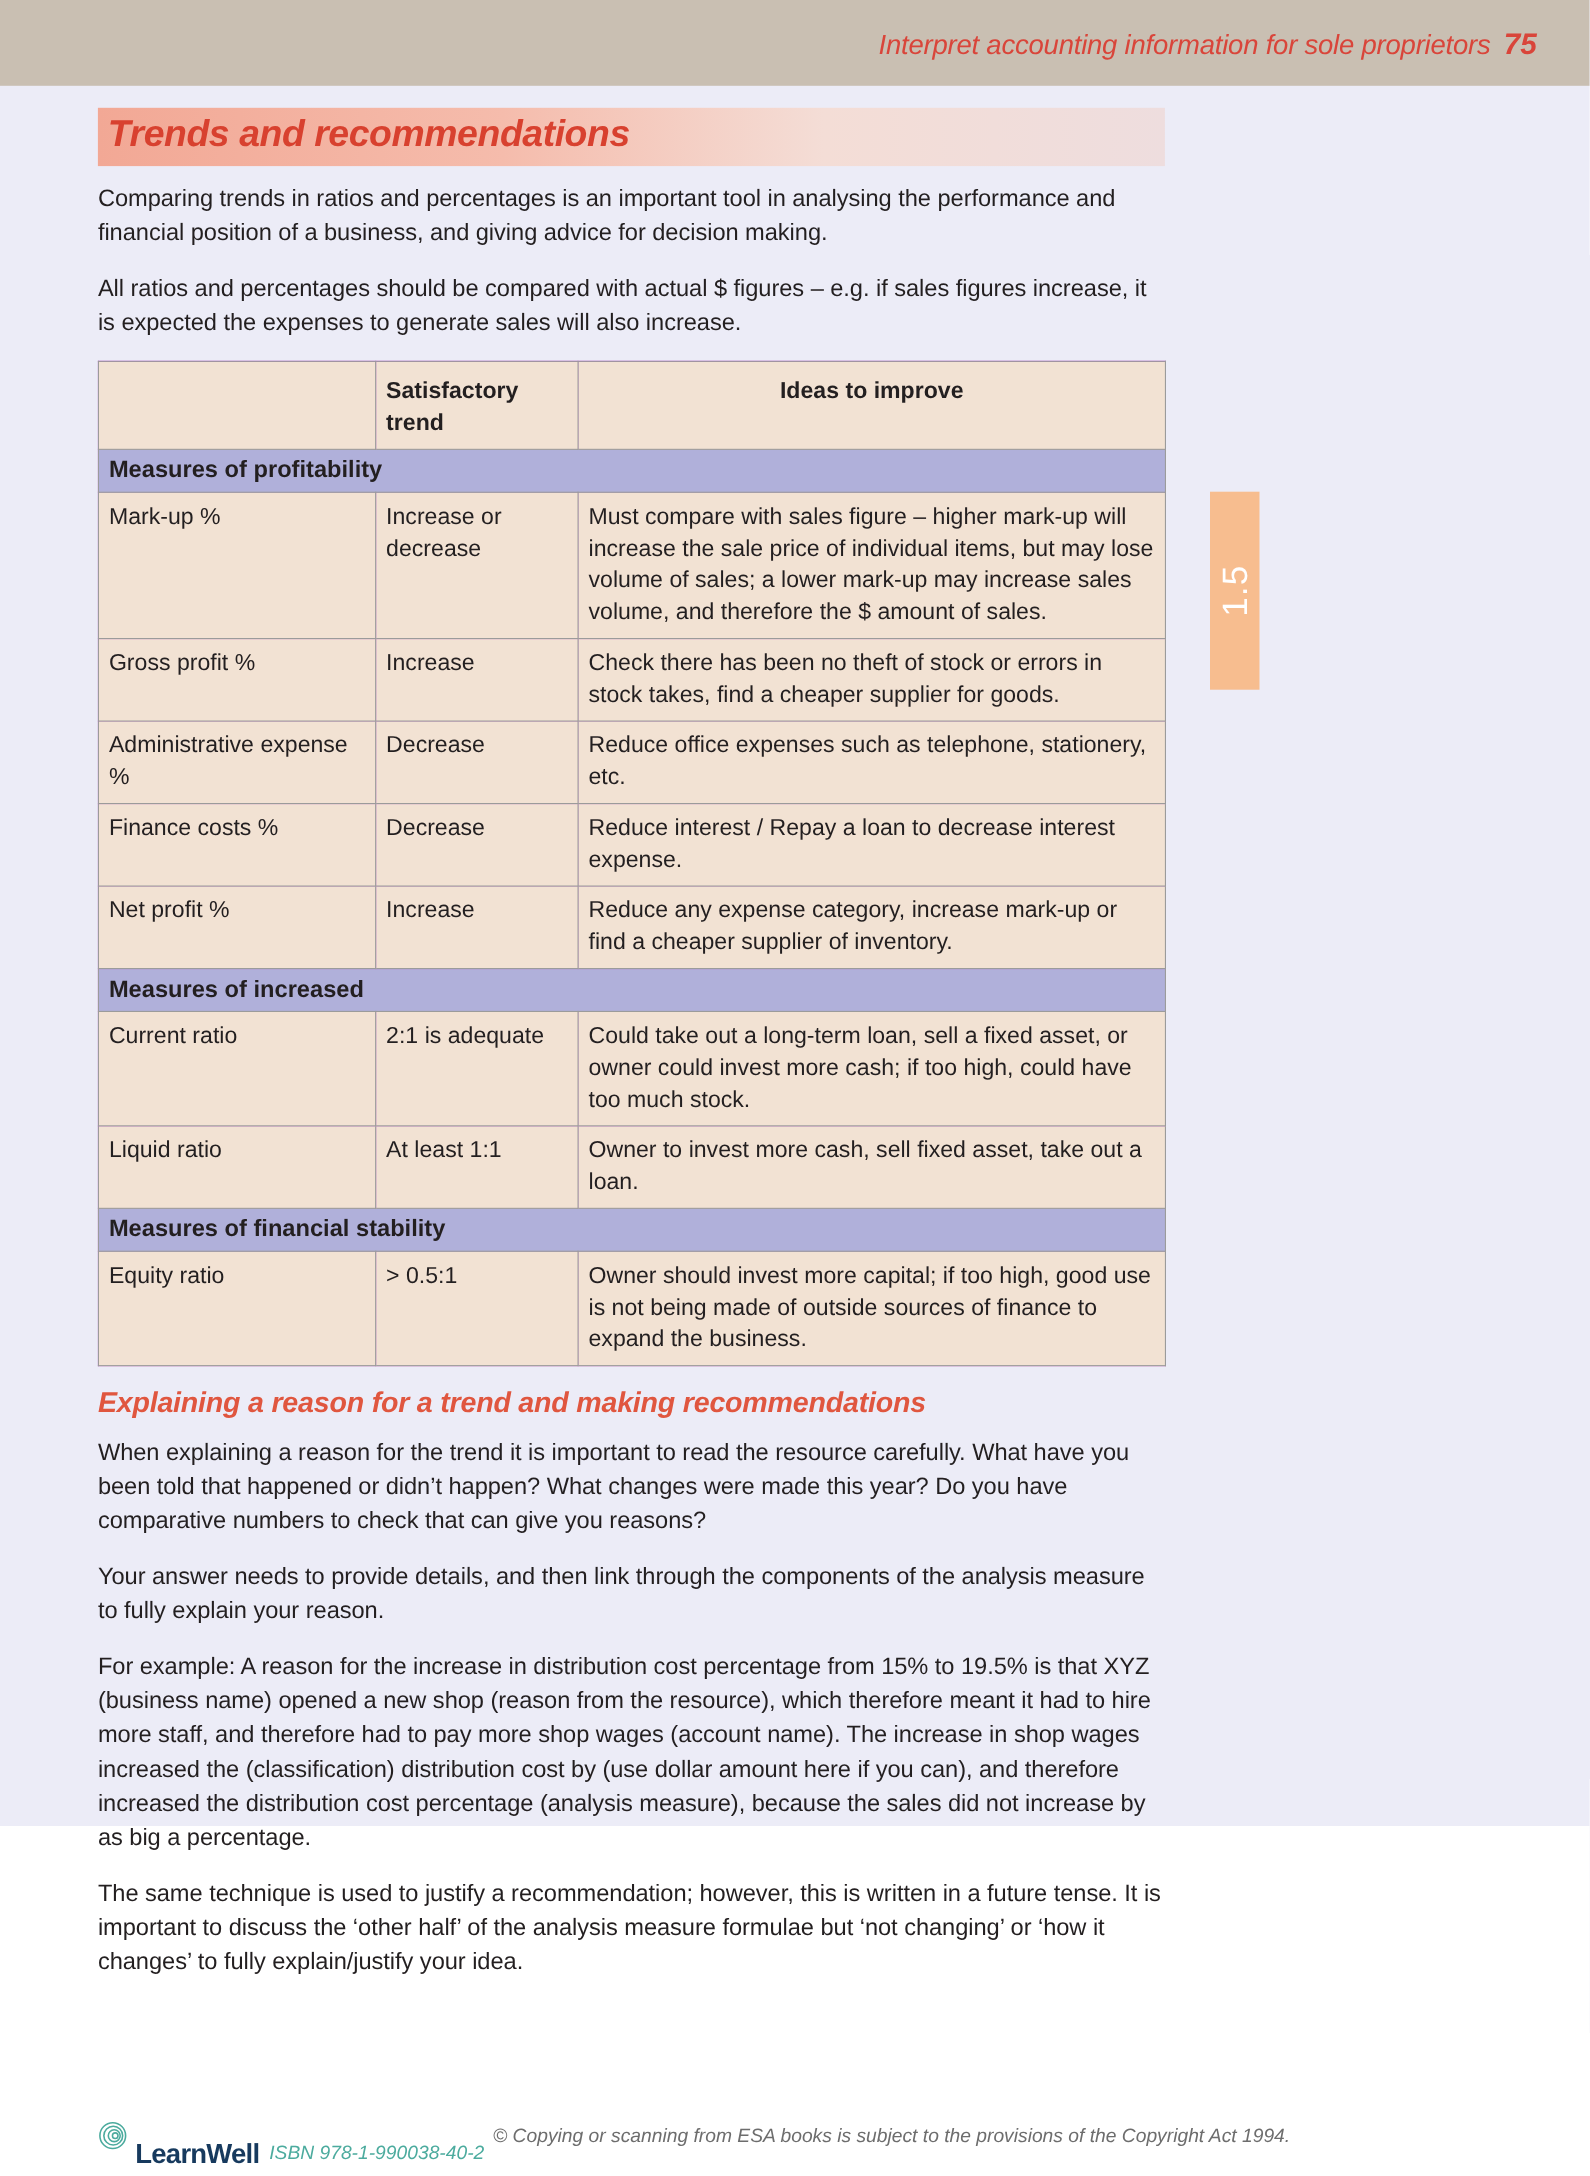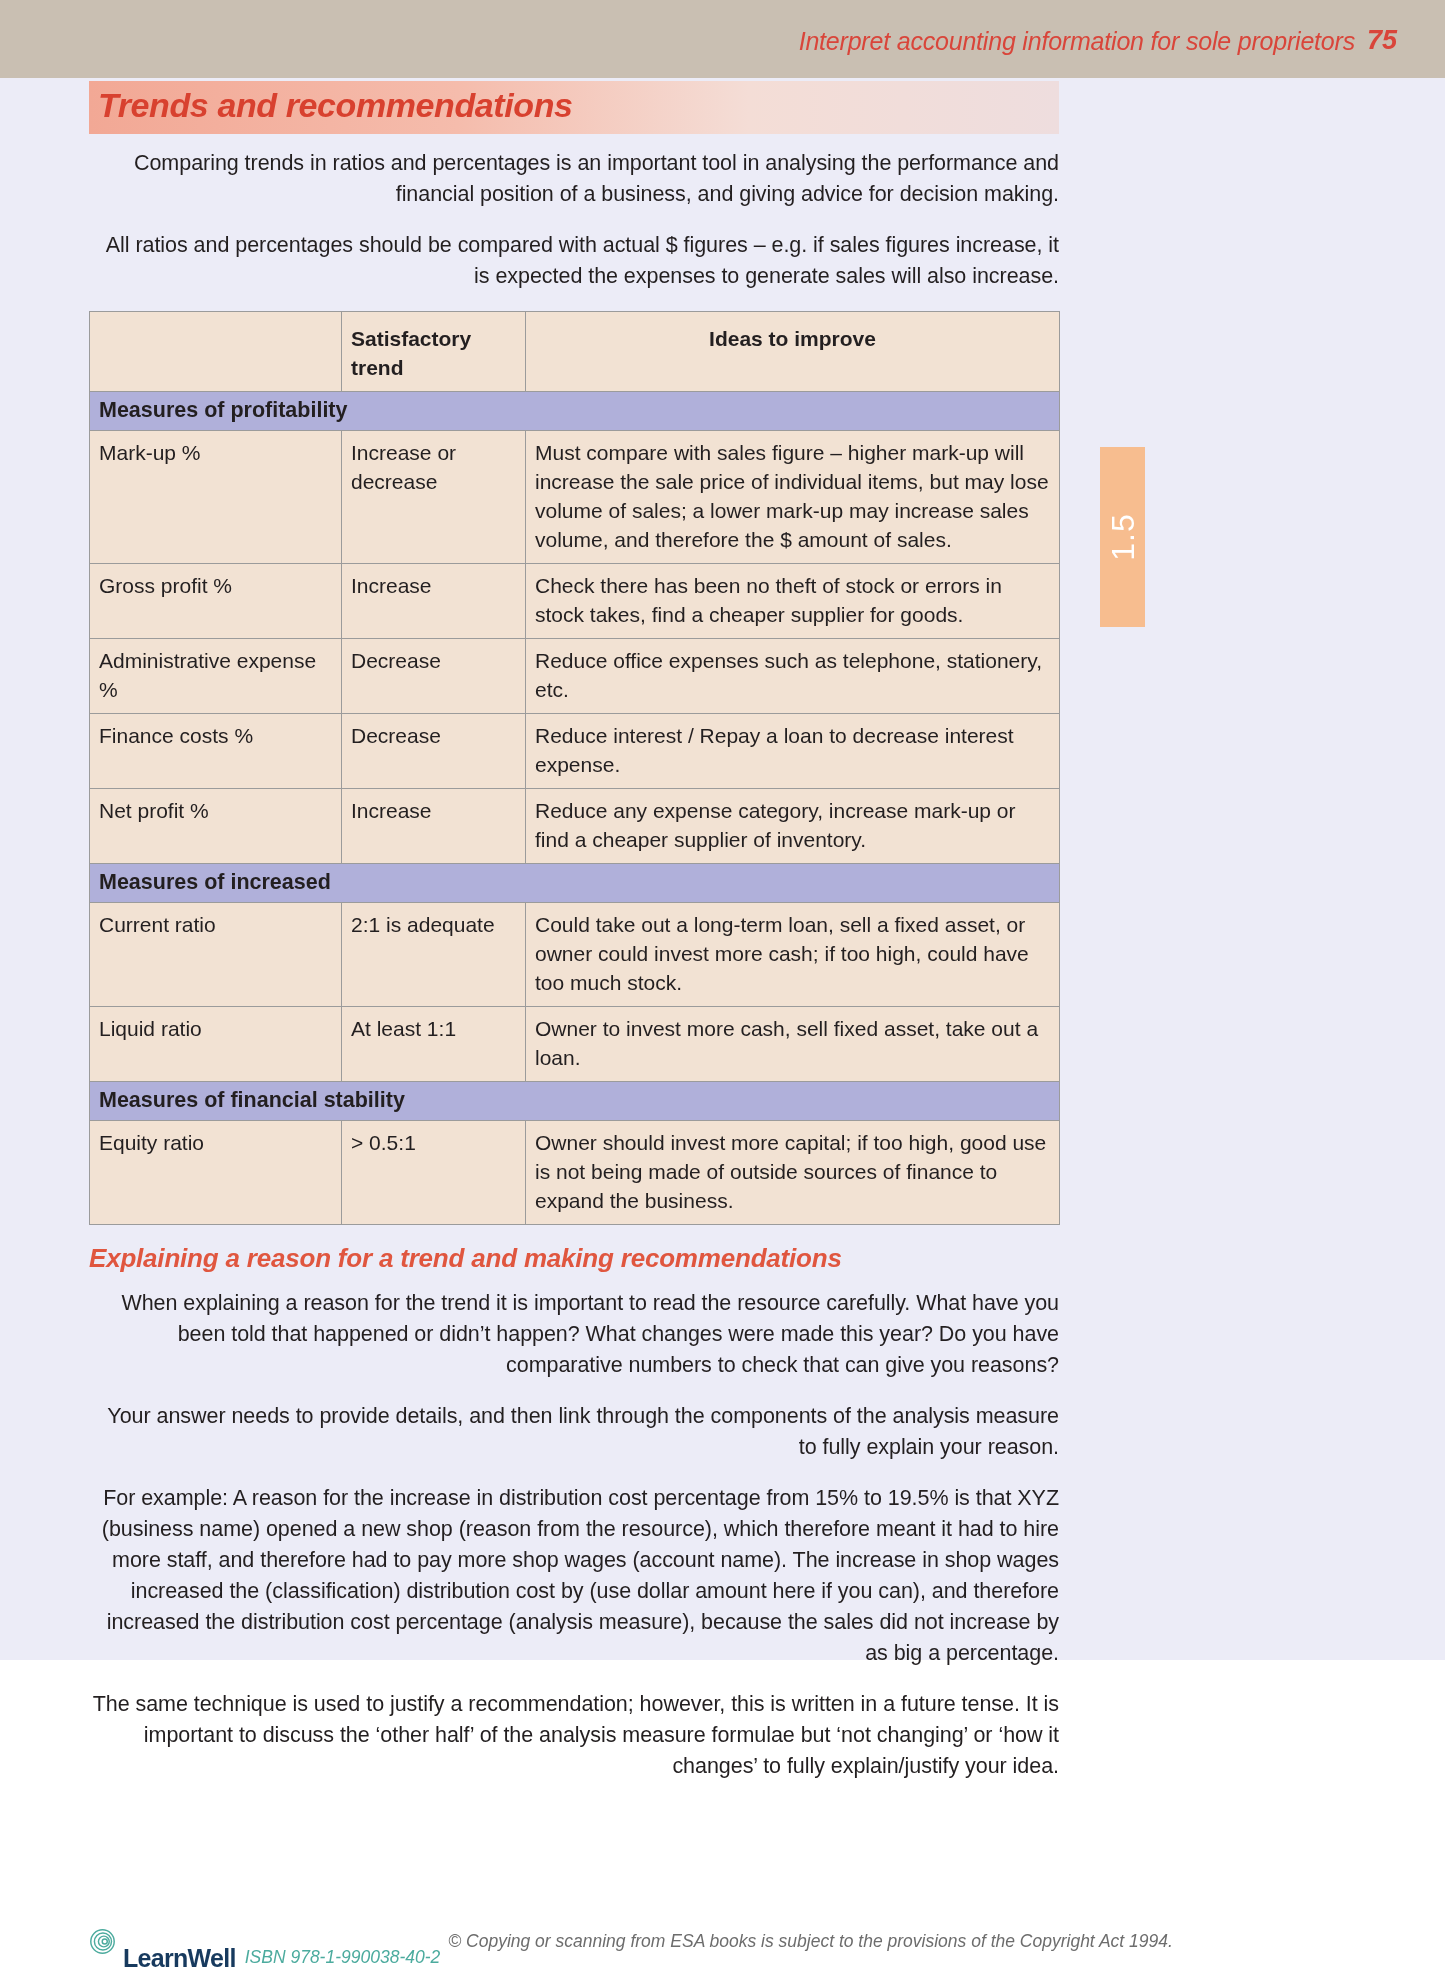--- a/index.html
+++ b/index.html
@@ -44,21 +44,21 @@
     text-align: center;
   }
   
   .content {
     position: absolute;
     left: 89px; top: 78px;
     width: 970px;
   }
   
   .title-bar {
-    margin-top: 3px;
+    margin-top: 20px;
     height: 53px;
     background: linear-gradient(to right, #f2a895 0%, #f5bcac 38%, #f4ddd6 68%, #eeddde 100%);
     position: relative;
   }
   .title-bar .title-text {
     position: absolute;
     left: 9px; top: 5px;
     font-size: 34px;
     font-weight: bold;
     font-style: italic;
@@ -66,21 +66,20 @@
     letter-spacing: -0.4px;
     white-space: nowrap;
   }
   
   p.body {
     margin: 14px 0 0 0;
     font-size: 21.5px;
     line-height: 31px;
     color: #231f20;
     letter-spacing: -0.05px;
-    text-align: right;
   }
   p.body.gap { margin-top: 20px; }
   
   table.ratios {
     margin-top: 19px;
     border-collapse: collapse;
     width: 970px;
     table-layout: fixed;
     background: #d946ef;
   }

